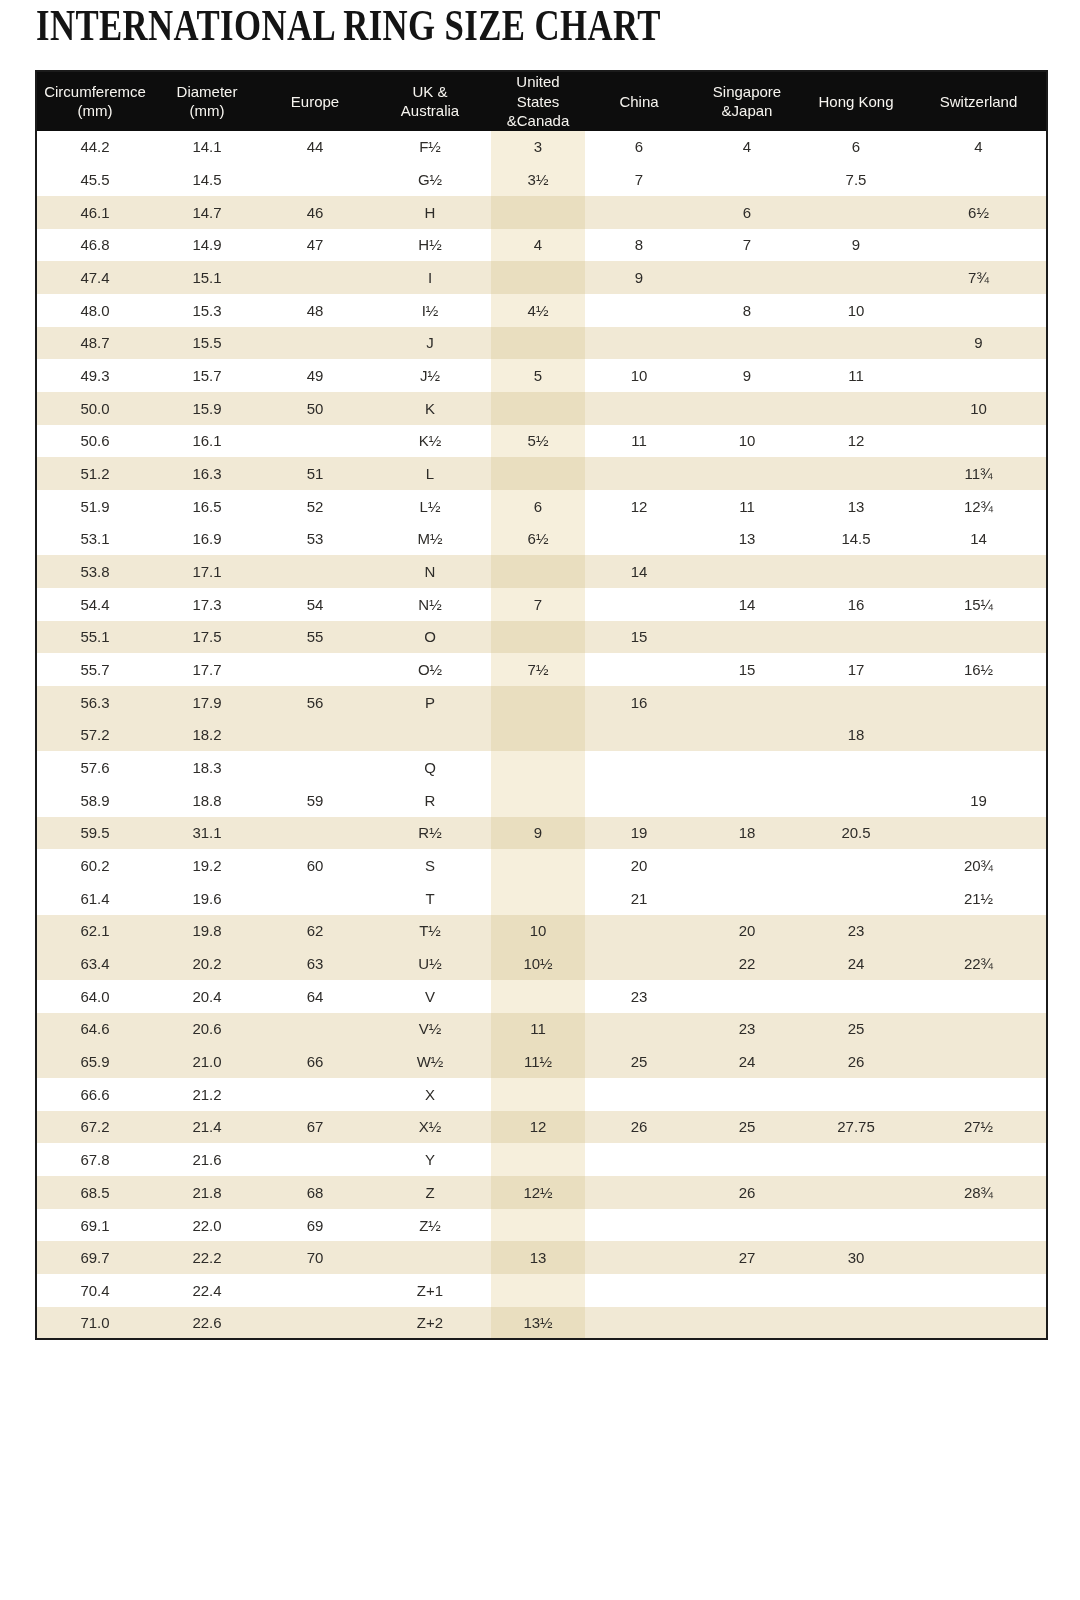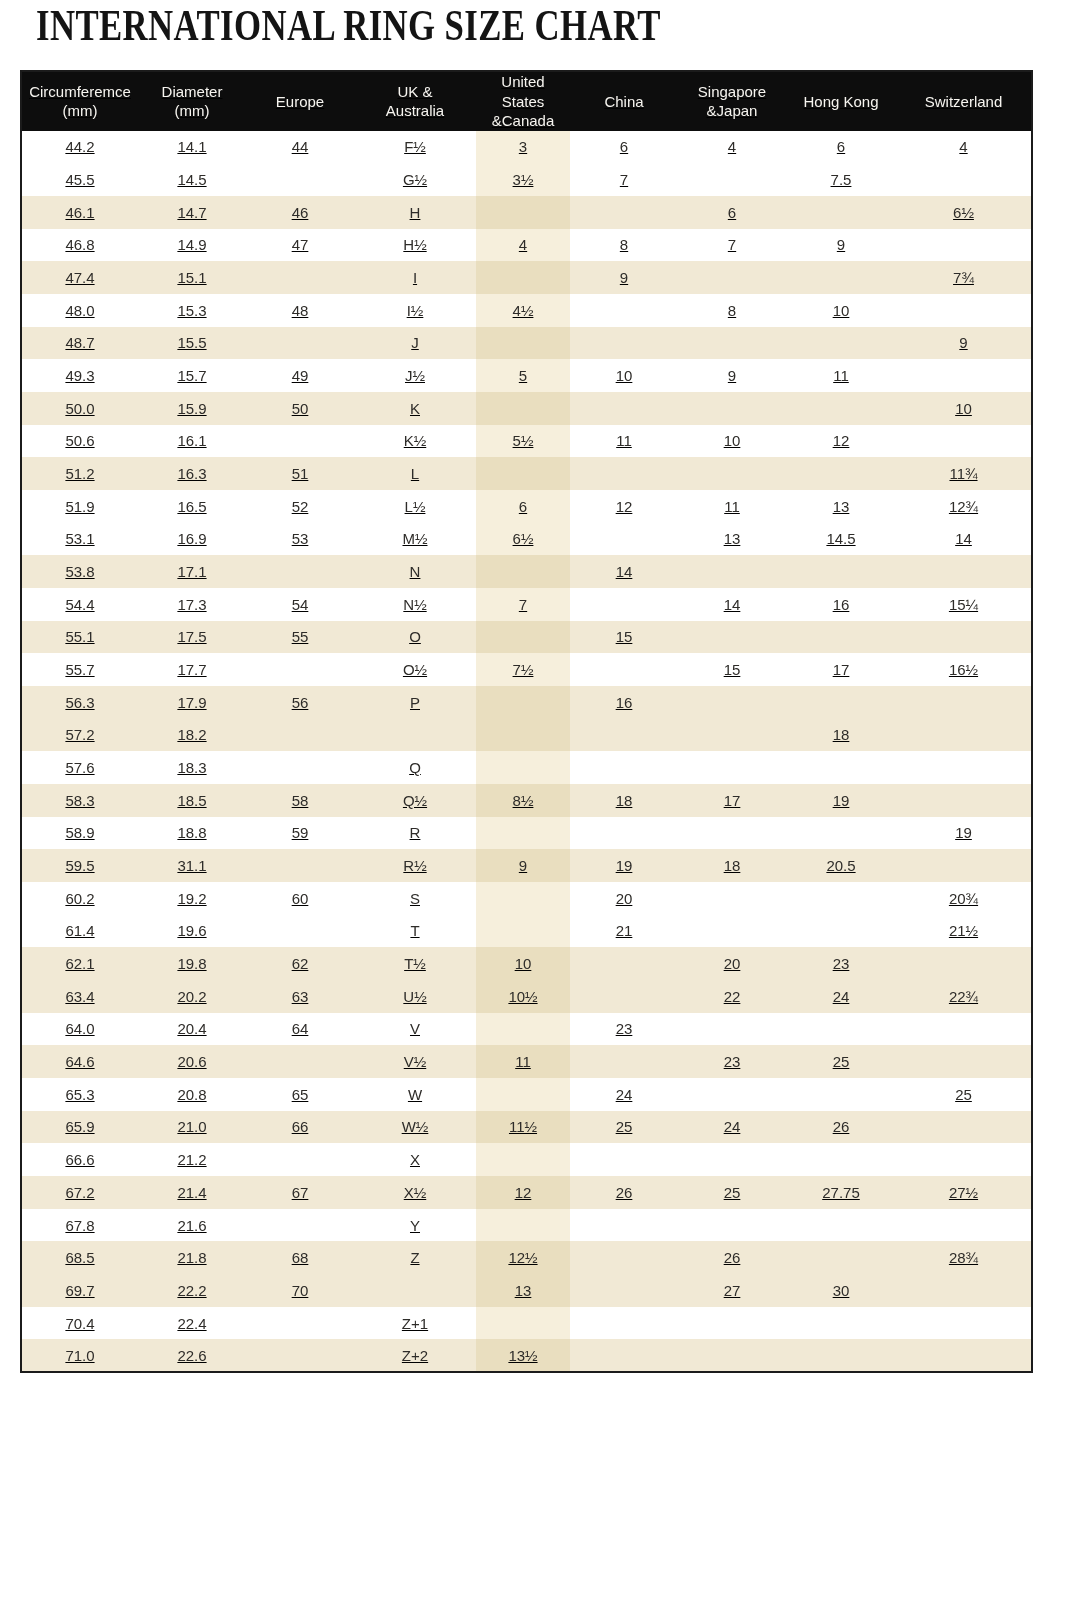--- a/index.html
+++ b/index.html
@@ -16,26 +16,25 @@
     font-family: "Liberation Serif", serif;
     font-weight: 700;
     font-size: 44px;
     color: #141414;
     white-space: nowrap;
     transform: scaleX(0.79);
     transform-origin: left top;
     letter-spacing: 0.5px;
   }
   table.ring-table {
-    position: absolute; left: 20px; top: 70px;
+    position: absolute; left: 35px; top: 70px;
     width: 1011px;
     border-collapse: collapse;
     table-layout: fixed;
     border: 2px solid var(--border-color, #1b1b1b);
-    text-decoration: underline;
   }
   thead th {
     background: var(--header-bg, #0d0d0d);
     color: var(--header-text, #f7f5f0);
     font-weight: 400;
     font-size: 15px;
     line-height: 1.3;
     white-space: pre-line;
     height: 55px;
     vertical-align: middle;
@@ -305,31 +304,20 @@
         <td>57.6</td>
         <td>18.3</td>
         <td></td>
         <td>Q</td>
         <td class="us-col"></td>
         <td></td>
         <td></td>
         <td></td>
         <td></td>
       </tr>
-      <tr class="row-beige">
-        <td>58.3</td>
-        <td>18.5</td>
-        <td>58</td>
-        <td>Q½</td>
-        <td class="us-col">8½</td>
-        <td>18</td>
-        <td>17</td>
-        <td>19</td>
-        <td></td>
-      </tr>
       <tr class="row-white">
         <td>58.9</td>
         <td>18.8</td>
         <td>59</td>
         <td>R</td>
         <td class="us-col"></td>
         <td></td>
         <td></td>
         <td></td>
         <td>19</td>
@@ -403,31 +391,20 @@
       <tr class="row-beige">
         <td>64.6</td>
         <td>20.6</td>
         <td></td>
         <td>V½</td>
         <td class="us-col">11</td>
         <td></td>
         <td>23</td>
         <td>25</td>
         <td></td>
-      </tr>
-      <tr class="row-white">
-        <td>65.3</td>
-        <td>20.8</td>
-        <td>65</td>
-        <td>W</td>
-        <td class="us-col"></td>
-        <td>24</td>
-        <td></td>
-        <td></td>
-        <td>25</td>
       </tr>
       <tr class="row-beige">
         <td>65.9</td>
         <td>21.0</td>
         <td>66</td>
         <td>W½</td>
         <td class="us-col">11½</td>
         <td>25</td>
         <td>24</td>
         <td>26</td>
@@ -470,20 +447,31 @@
         <td>68.5</td>
         <td>21.8</td>
         <td>68</td>
         <td>Z</td>
         <td class="us-col">12½</td>
         <td></td>
         <td>26</td>
         <td></td>
         <td>28¾</td>
       </tr>
+      <tr class="row-white">
+        <td>69.1</td>
+        <td>22.0</td>
+        <td>69</td>
+        <td>Z½</td>
+        <td class="us-col"></td>
+        <td></td>
+        <td></td>
+        <td></td>
+        <td></td>
+      </tr>
       <tr class="row-beige">
         <td>69.7</td>
         <td>22.2</td>
         <td>70</td>
         <td></td>
         <td class="us-col">13</td>
         <td></td>
         <td>27</td>
         <td>30</td>
         <td></td>

